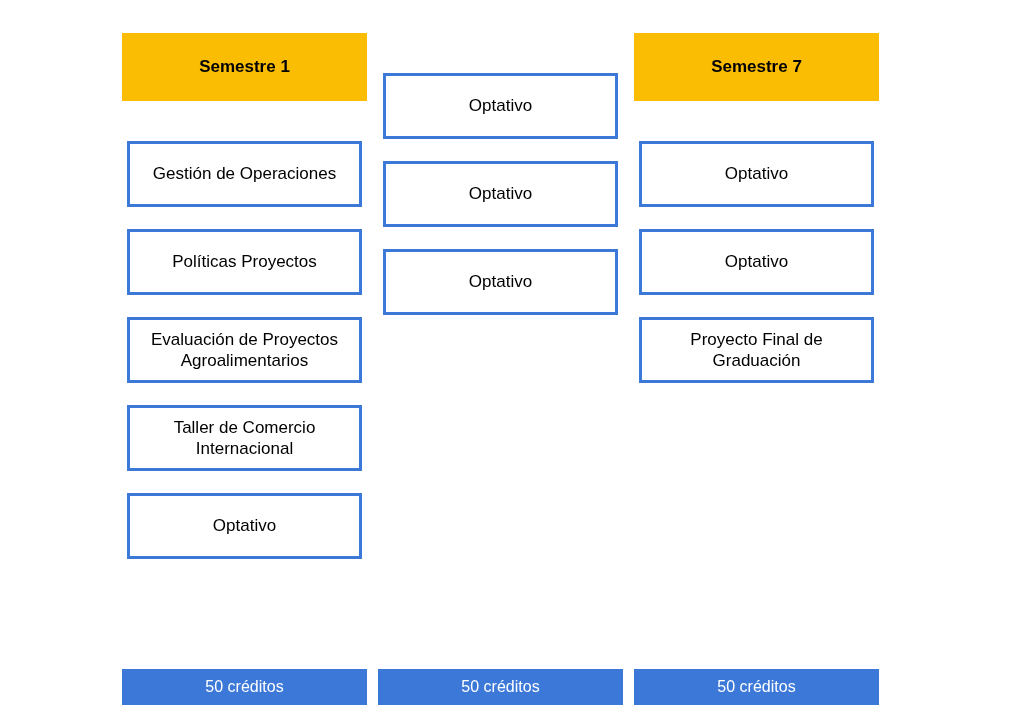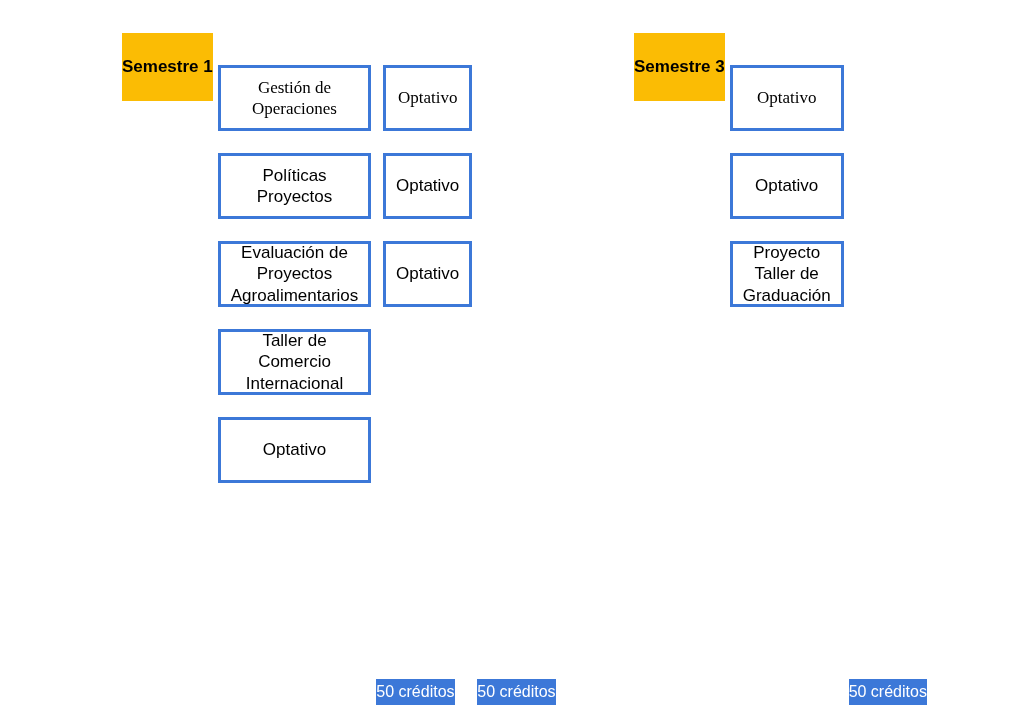--- a/index.html
+++ b/index.html
@@ -19,21 +19,21 @@
     position: absolute;
     left: 122px;
     top: 33px;
     height: 672px;
     display: flex;
     gap: 11px;
   }
   .column {
     width: 245px;
     display: flex;
-    flex-direction: row;
+    flex-direction: column;
     box-sizing: border-box;
   }
   .col-header {
     flex: none;
     height: 68px;
     background: var(--header-bg, #FBBC04);
     color: var(--header-text, #000000);
     font-size: 17px;
     font-weight: bold;
     display: flex;
@@ -54,27 +54,26 @@
     color: var(--box-text, #000000);
     font-size: 17px;
     line-height: 1.25;
     display: flex;
     align-items: center;
     justify-content: center;
     text-align: center;
     padding: 2px 10px;
   }
   .course-box:first-child {
-    margin-top: 32px;
-    font-family: Liberation Serif, serif;
+    margin-top: 40px;
   }
   .col-footer {
     margin-top: auto;
     flex: none;
-    height: 26px;
+    height: 36px;
     background: var(--footer-bg, #3C78D8);
     color: var(--footer-text, #ffffff);
     font-size: 16px;
     display: flex;
     align-items: center;
     justify-content: center;
     text-align: center;
   }
 </style>
 </head>
@@ -98,23 +97,23 @@
     <div class="column">
       <div class="course-list">
           <div class="course-box">Optativo</div>
           <div class="course-box">Optativo</div>
           <div class="course-box">Optativo</div>
         </div>
       <div class="col-footer">50 créditos</div>
     </div>
 
     <div class="column">
-      <div class="col-header">Semestre 3</div>
+      <div class="col-header">Semestre 7</div>
       <div class="course-list">
           <div class="course-box">Optativo</div>
           <div class="course-box">Optativo</div>
-          <div class="course-box">Proyecto Taller de Graduación</div>
+          <div class="course-box">Proyecto Final de Graduación</div>
         </div>
       <div class="col-footer">50 créditos</div>
     </div>
 
   </div>
 </div>
 
 </body></html>

